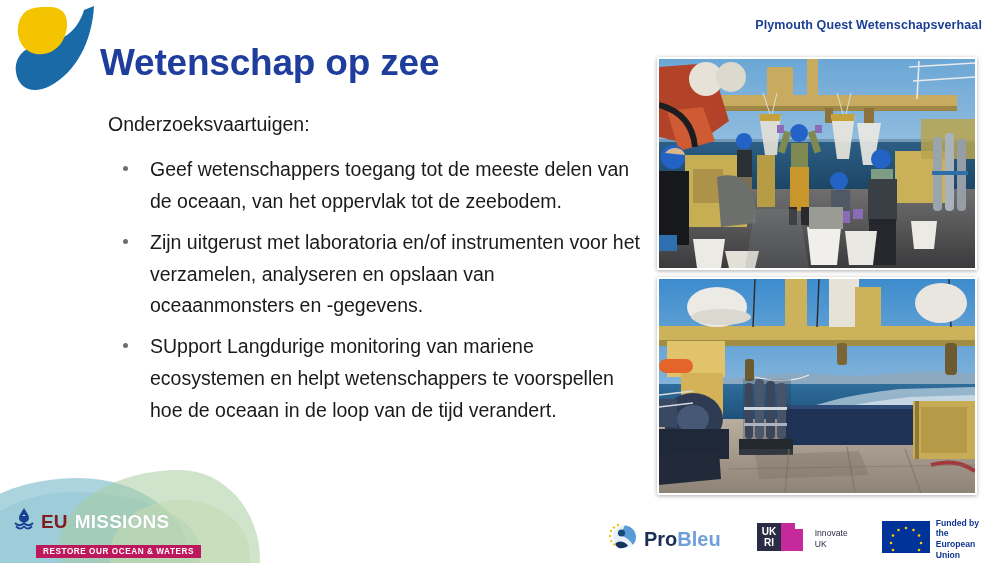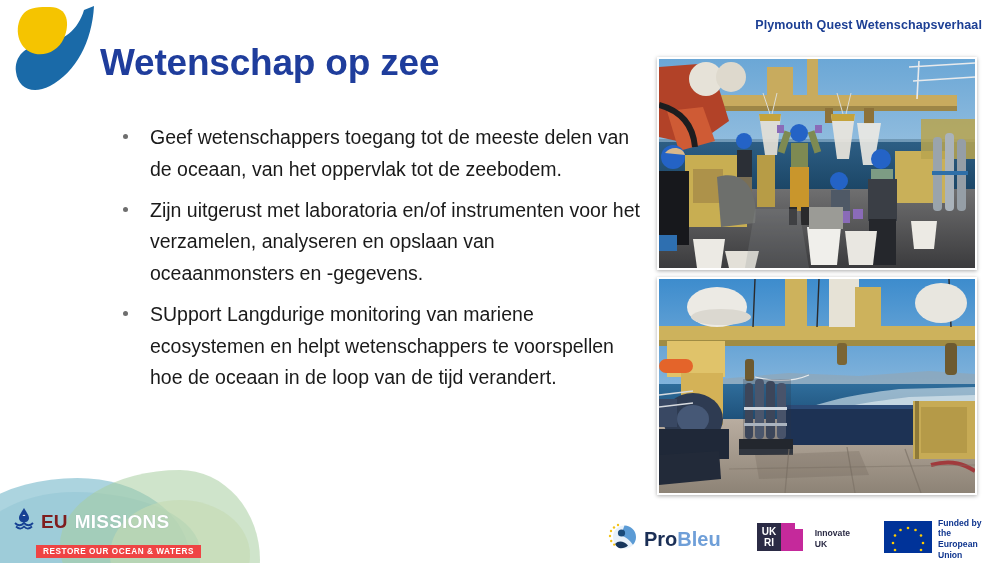--- a/index.html
+++ b/index.html
@@ -68,35 +68,35 @@
   .photo svg{display:block;width:100%;height:100%;}
 
   
   .eu-missions{position:absolute;left:14px;top:508px;width:190px;height:46px;}
   .eum-row{display:flex;align-items:center;gap:7px;height:26px;}
   .eum-word{font-size:19px;font-weight:bold;line-height:1;letter-spacing:.2px;}
   .eum-eu{color:#7f1d1d;}
   .eum-missions{color:#ffffff;text-shadow:0 0 1px rgba(0,60,120,.25);}
   .eum-sub{
     margin-top:11px;margin-left:22px;display:inline-block;
-    background:#ef4444;color:#fff;font-size:8.2px;font-weight:bold;
+    background:#be185d;color:#fff;font-size:8.2px;font-weight:bold;
     letter-spacing:.55px;padding:2.5px 7px 2.5px 7px;line-height:1;
     white-space:nowrap;
   }
 
   
   .footer-logos{
     position:absolute;left:608px;top:518px;width:382px;height:42px;
     display:flex;align-items:center;gap:34px;
   }
   .logo-block{display:flex;align-items:center;gap:6px;}
   .probleu-text{font-size:20px;font-weight:bold;line-height:1;}
   .probleu-pro{color:#1b2f56;}
   .probleu-bleu{color:#6f9fd8;}
-  .ukri-text{font-size:8.6px;font-weight:bold;color:#2b2b45;line-height:1.25;}
+  .ukri-text{font-size:8.6px;font-weight:normal;color:#2b2b45;line-height:1.25;}
   .eu-flag-text{font-size:8.6px;font-weight:bold;color:#10368f;line-height:1.25;}
 </style>
 </head>
 <body>
 
 <div class="slide">
 
   <div class="blob blob-a"></div>
   <div class="blob blob-b"></div>
   <div class="blob blob-c"></div>
@@ -106,20 +106,21 @@
     <svg viewBox="0 0 100 100" xmlns="http://www.w3.org/2000/svg">
       <path d="M88 4 C86 40 70 70 44 84 C26 93 12 86 10 70 C8 54 20 44 36 42 C58 39 72 28 78 8 Z" fill="#1a6aa8"></path>
       <path d="M44 5 C62 5 64 22 58 36 C52 50 36 56 24 50 C10 43 8 22 18 11 C24 5 34 5 44 5 Z" fill="#f5c400"></path>
     </svg>
   </div>
 
   <div class="kicker">Plymouth Quest Wetenschapsverhaal</div>
   <div class="title">Wetenschap op zee</div>
 
   <div class="body">
+    <p class="lead">Onderzoeksvaartuigen:</p>
     <ul class="bullets">
       <li>
         <span class="dot"></span>
         <span>Geef wetenschappers toegang tot de meeste delen van de oceaan, van het oppervlak tot de zeebodem.</span>
       </li>
       <li>
         <span class="dot"></span>
         <span>Zijn uitgerust met laboratoria en/of instrumenten voor het verzamelen, analyseren en opslaan van oceaanmonsters en -gegevens.</span>
       </li>
       <li>

